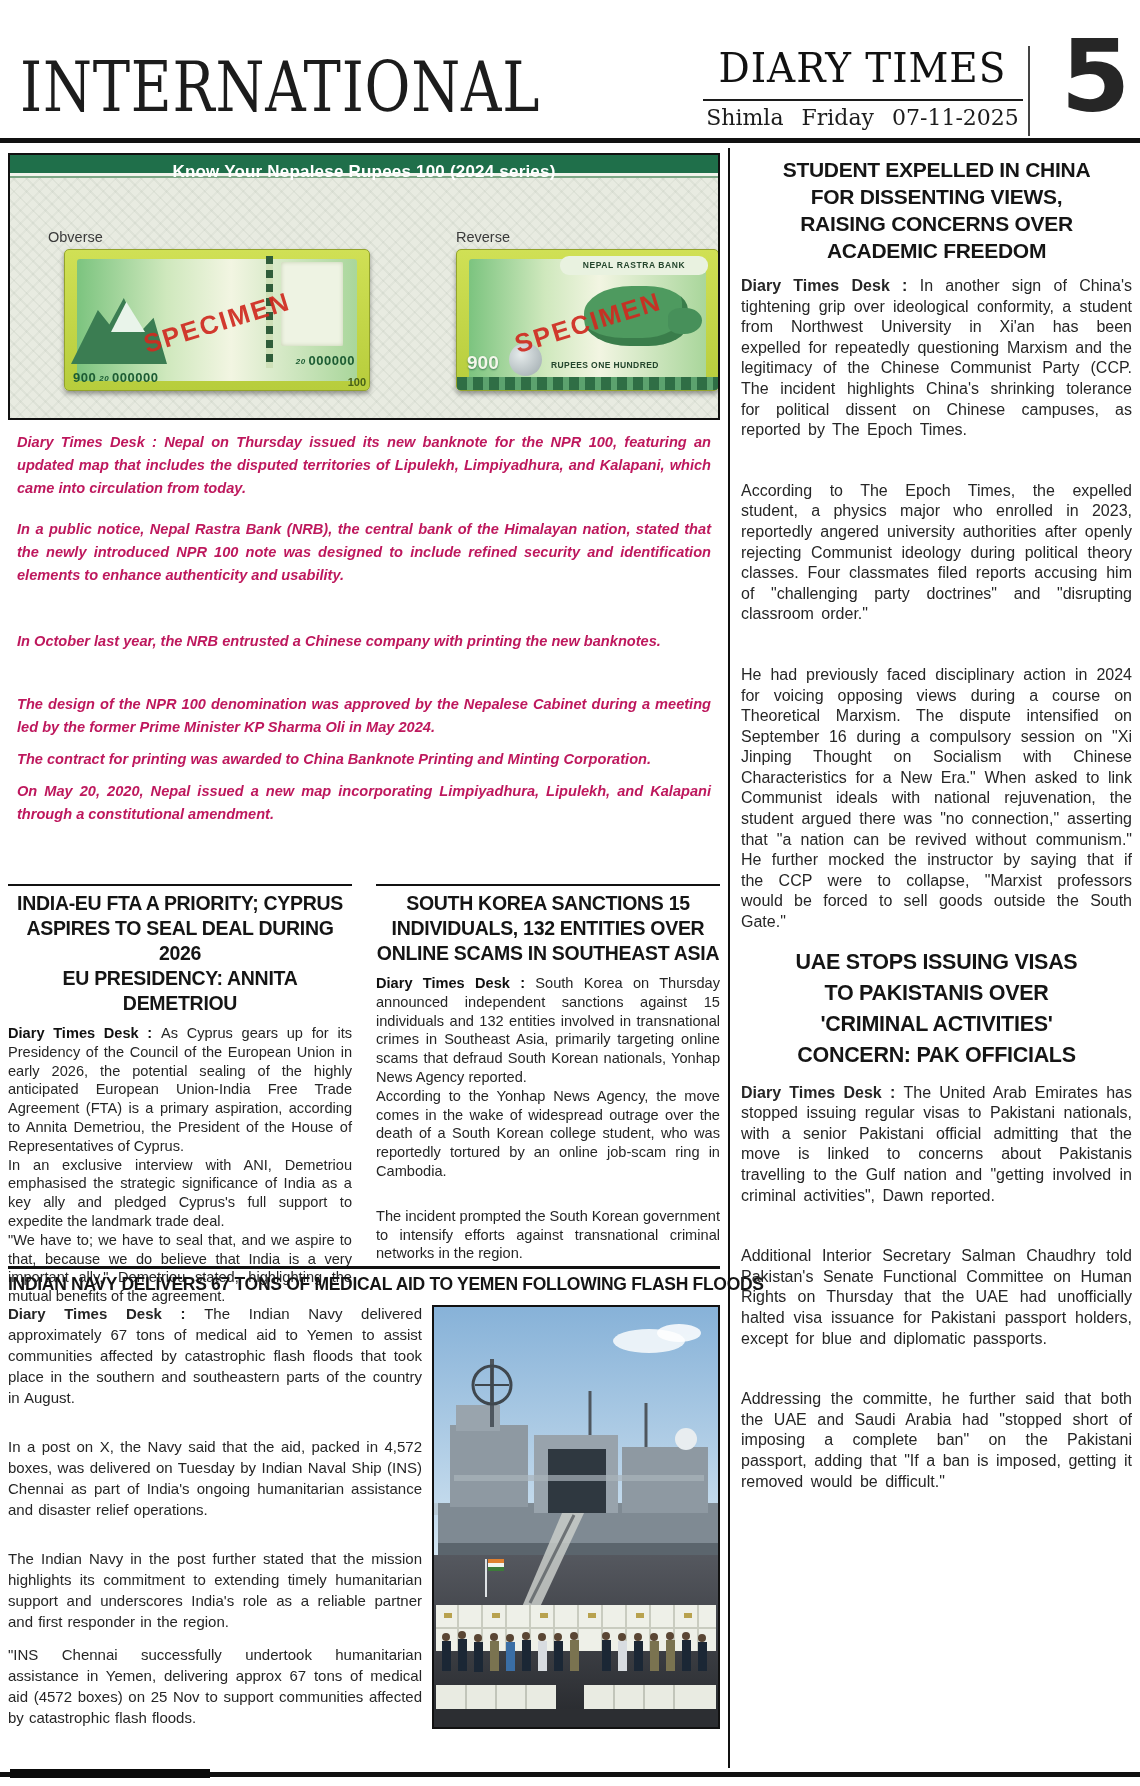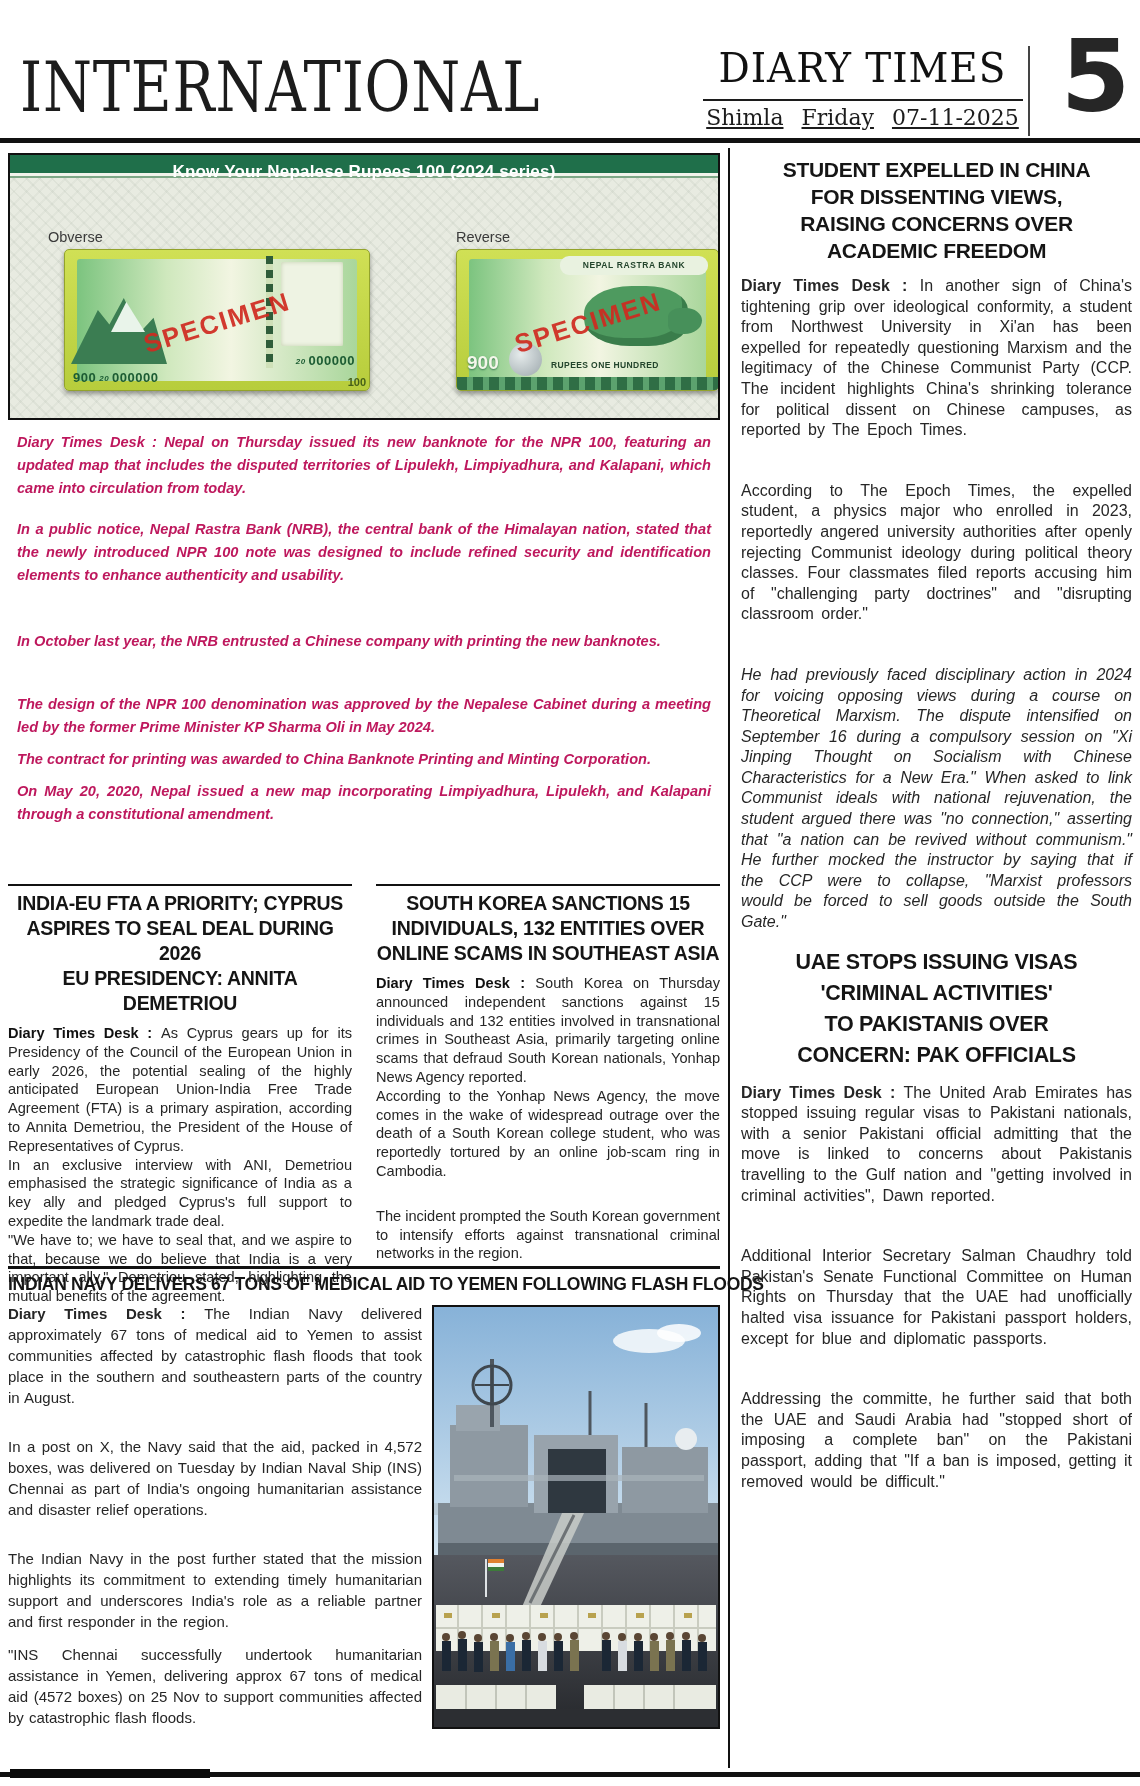--- a/index.html
+++ b/index.html
@@ -7,21 +7,21 @@
         font-family:"Liberation Sans",sans-serif;color:#1a1a1a;overflow:hidden;}
 
   
   .intl{position:absolute;left:20px;top:46px;font-family:"DejaVu Serif",serif;font-size:70px;
         color:#1c1c1c;white-space:nowrap;transform:scaleX(.80);transform-origin:left center;letter-spacing:1px;}
   .paper-name{position:absolute;left:690px;top:44px;width:345px;text-align:center;
         font-family:"DejaVu Serif",serif;font-size:41px;color:#111;letter-spacing:1px;transform:scaleX(.95);}
   .paper-rule{position:absolute;left:703px;top:99px;width:320px;height:0;border-top:2.5px solid #1c1c1c;}
   .dateline{position:absolute;left:690px;top:105px;width:345px;text-align:center;
         font-family:"DejaVu Serif",serif;font-size:22px;color:#1c1c1c;}
-  .dateline span{margin:6px 9px;text-decoration:underline;}
+  .dateline span{margin:6px 9px;}
   .head-vline{position:absolute;left:1028px;top:46px;height:90px;width:0;border-left:2px solid #444;}
   .pagenum{position:absolute;left:1048px;top:18px;width:92px;text-align:center;
         font-family:"DejaVu Sans",sans-serif;font-weight:700;font-size:100px;color:#262626;letter-spacing:-3px;}
   .top-rule{position:absolute;left:0;top:138px;width:1140px;height:5px;background:#111;}
 
   
   .left-area{position:absolute;left:8px;top:148px;width:712px;}
   .divider{position:absolute;left:728px;top:148px;height:1620px;width:2px;background:#111;}
   .right-col{position:absolute;left:741px;top:150px;width:391px;}
 
@@ -34,21 +34,21 @@
   .rc-head2{text-align:center;font-weight:700;font-size:21.5px;line-height:31px;letter-spacing:-.3px;color:#151515;margin:12px 0 12px;}
   .navy-head{font-weight:700;font-size:17.5px;letter-spacing:-.3px;color:#151515;white-space:nowrap;margin:5px 0 8px;}
 
   
   .np{font-size:14.6px;font-weight:700;line-height:23px;text-align:justify;color:#be185d;margin:9px;font-style:italic;}
   .desk{font-weight:700;}
   .col-body p{font-size:14.6px;line-height:18.8px;text-align:justify;color:#262626;margin:0;}
   .col-body p.gap{margin-top:26px;}
   .col-body .desk{color:#111;}
   .rc-body p{font-size:16px;line-height:20.6px;text-align:justify;color:#262626;margin:0 0 40px;word-spacing:3px;}
-  .rc-body p.tight{margin-bottom:14px;font-style:italic;}
+  .rc-body p.tight{margin-bottom:14px;}
   .navy-text p{font-size:15px;line-height:21px;text-align:justify;color:#262626;margin:0 0 28px;word-spacing:1px;}
   .navy-text p.small-gap{margin-bottom:12px;}
 
   
   .figure{position:relative;margin-top:5px;height:263px;border:2.5px solid #111;
         background-color:#e8ebe1;
         background-image:repeating-linear-gradient(45deg,rgba(90,110,90,.07) 0 2px,transparent 2px 9px),
                          repeating-linear-gradient(-45deg,rgba(90,110,90,.05) 0 2px,transparent 2px 9px);
         overflow:hidden;}
   .fig-head{height:18px;background:#1f6f4a;color:#fff;font-weight:700;font-size:17px;
@@ -345,22 +345,22 @@
       <span class="h-line">ACADEMIC FREEDOM</span>
     </div>
     <div class="rc-body">
       <p><span class="desk">Diary Times Desk : </span><span>In another sign of China's tightening grip over ideological conformity, a student from Northwest University in Xi'an has been expelled for repeatedly questioning Marxism and the legitimacy of the Chinese Communist Party (CCP. The incident highlights China's shrinking tolerance for political dissent on Chinese campuses, as reported by The Epoch Times.</span></p>
       <p>According to The Epoch Times, the expelled student, a physics major who enrolled in 2023, reportedly angered university authorities after openly rejecting Communist ideology during political theory classes. Four classmates filed reports accusing him of "challenging party doctrines" and "disrupting classroom order."</p>
       <p class="tight">He had previously faced disciplinary action in 2024 for voicing opposing views during a course on Theoretical Marxism. The dispute intensified on September 16 during a compulsory session on "Xi Jinping Thought on Socialism with Chinese Characteristics for a New Era." When asked to link Communist ideals with national rejuvenation, the student argued there was "no connection," asserting that "a nation can be revived without communism." He further mocked the instructor by saying that if the CCP were to collapse, "Marxist professors would be forced to sell goods outside the South Gate."</p>
     </div>
 
     <div class="rc-head2">
       <span class="h-line">UAE STOPS ISSUING VISAS</span>
+      <span class="h-line">TO PAKISTANIS OVER</span>
       <span class="h-line">'CRIMINAL ACTIVITIES'</span>
-      <span class="h-line">TO PAKISTANIS OVER</span>
       <span class="h-line">CONCERN: PAK OFFICIALS</span>
     </div>
     <div class="rc-body">
       <p><span class="desk">Diary Times Desk : </span><span>The United Arab Emirates has stopped issuing regular visas to Pakistani nationals, with a senior Pakistani official admitting that the move is linked to concerns about Pakistanis travelling to the Gulf nation and "getting involved in criminal activities", Dawn reported.</span></p>
       <p>Additional Interior Secretary Salman Chaudhry told Pakistan's Senate Functional Committee on Human Rights on Thursday that the UAE had unofficially halted visa issuance for Pakistani passport holders, except for blue and diplomatic passports.</p>
       <p>Addressing the committe, he further said that both the UAE and Saudi Arabia had "stopped short of imposing a complete ban" on the Pakistani passport, adding that "If a ban is imposed, getting it removed would be difficult."</p>
     </div>
   </div>
 
   <div class="bottom-rule"></div>

